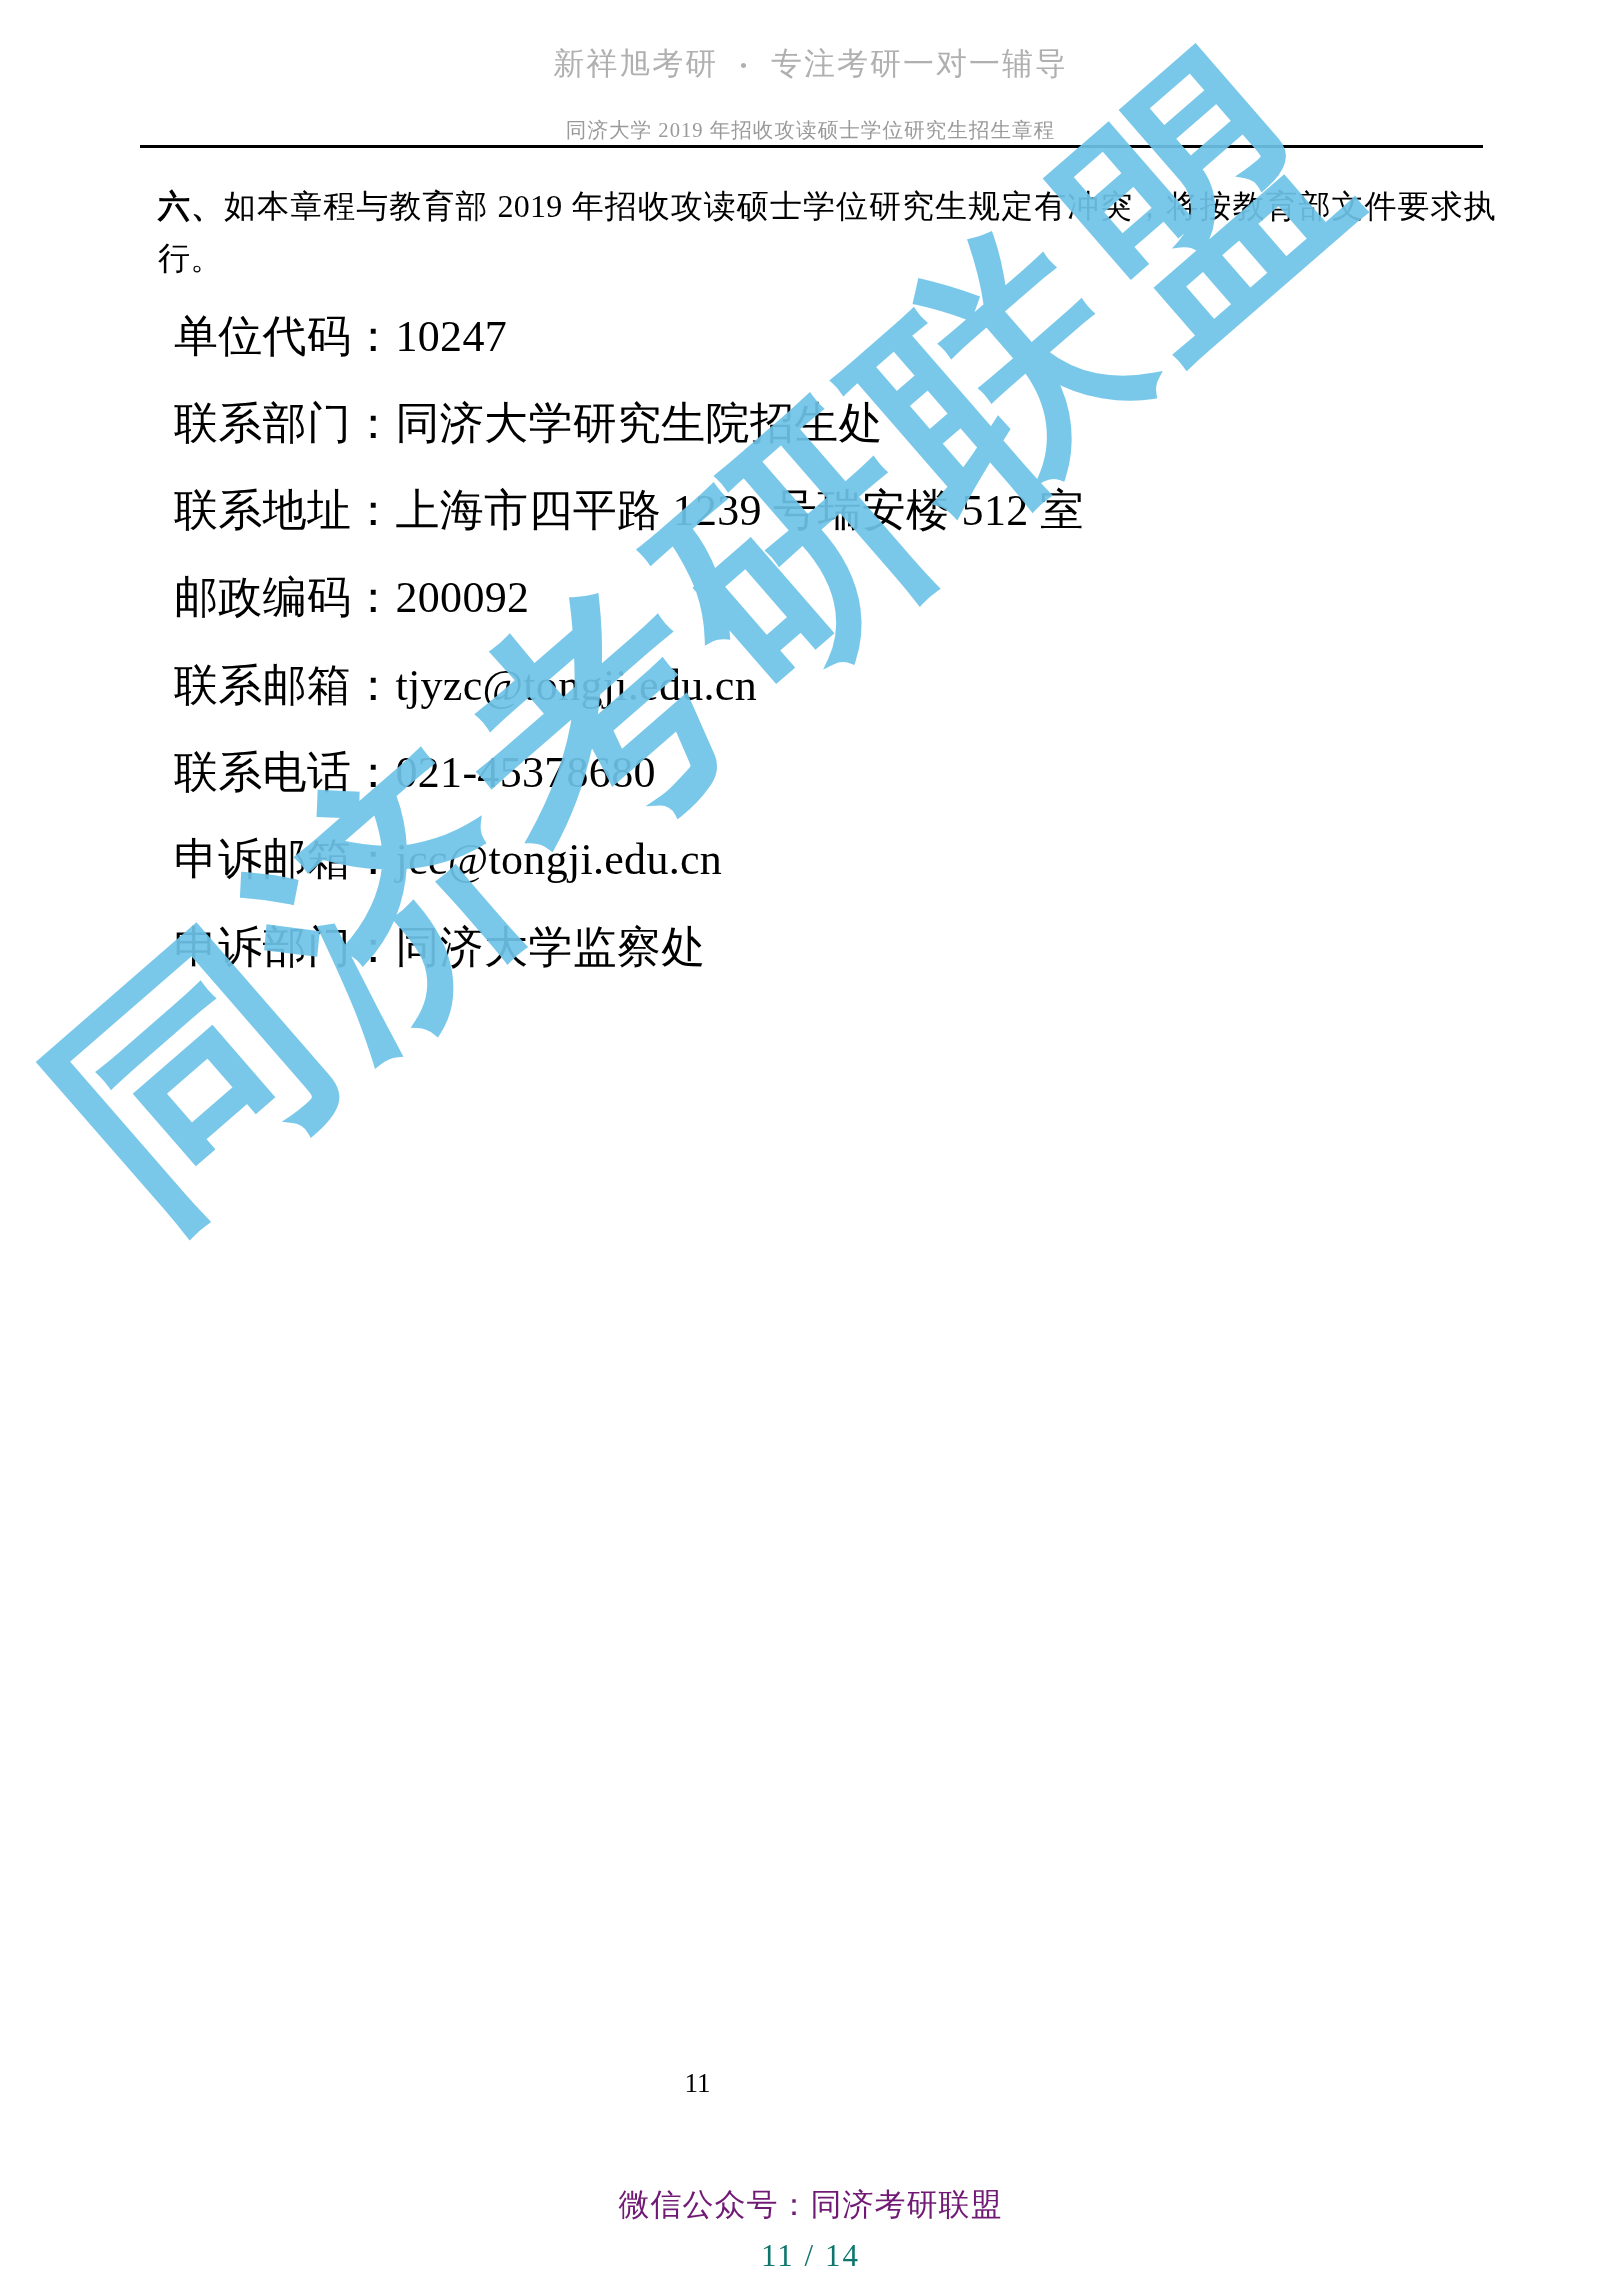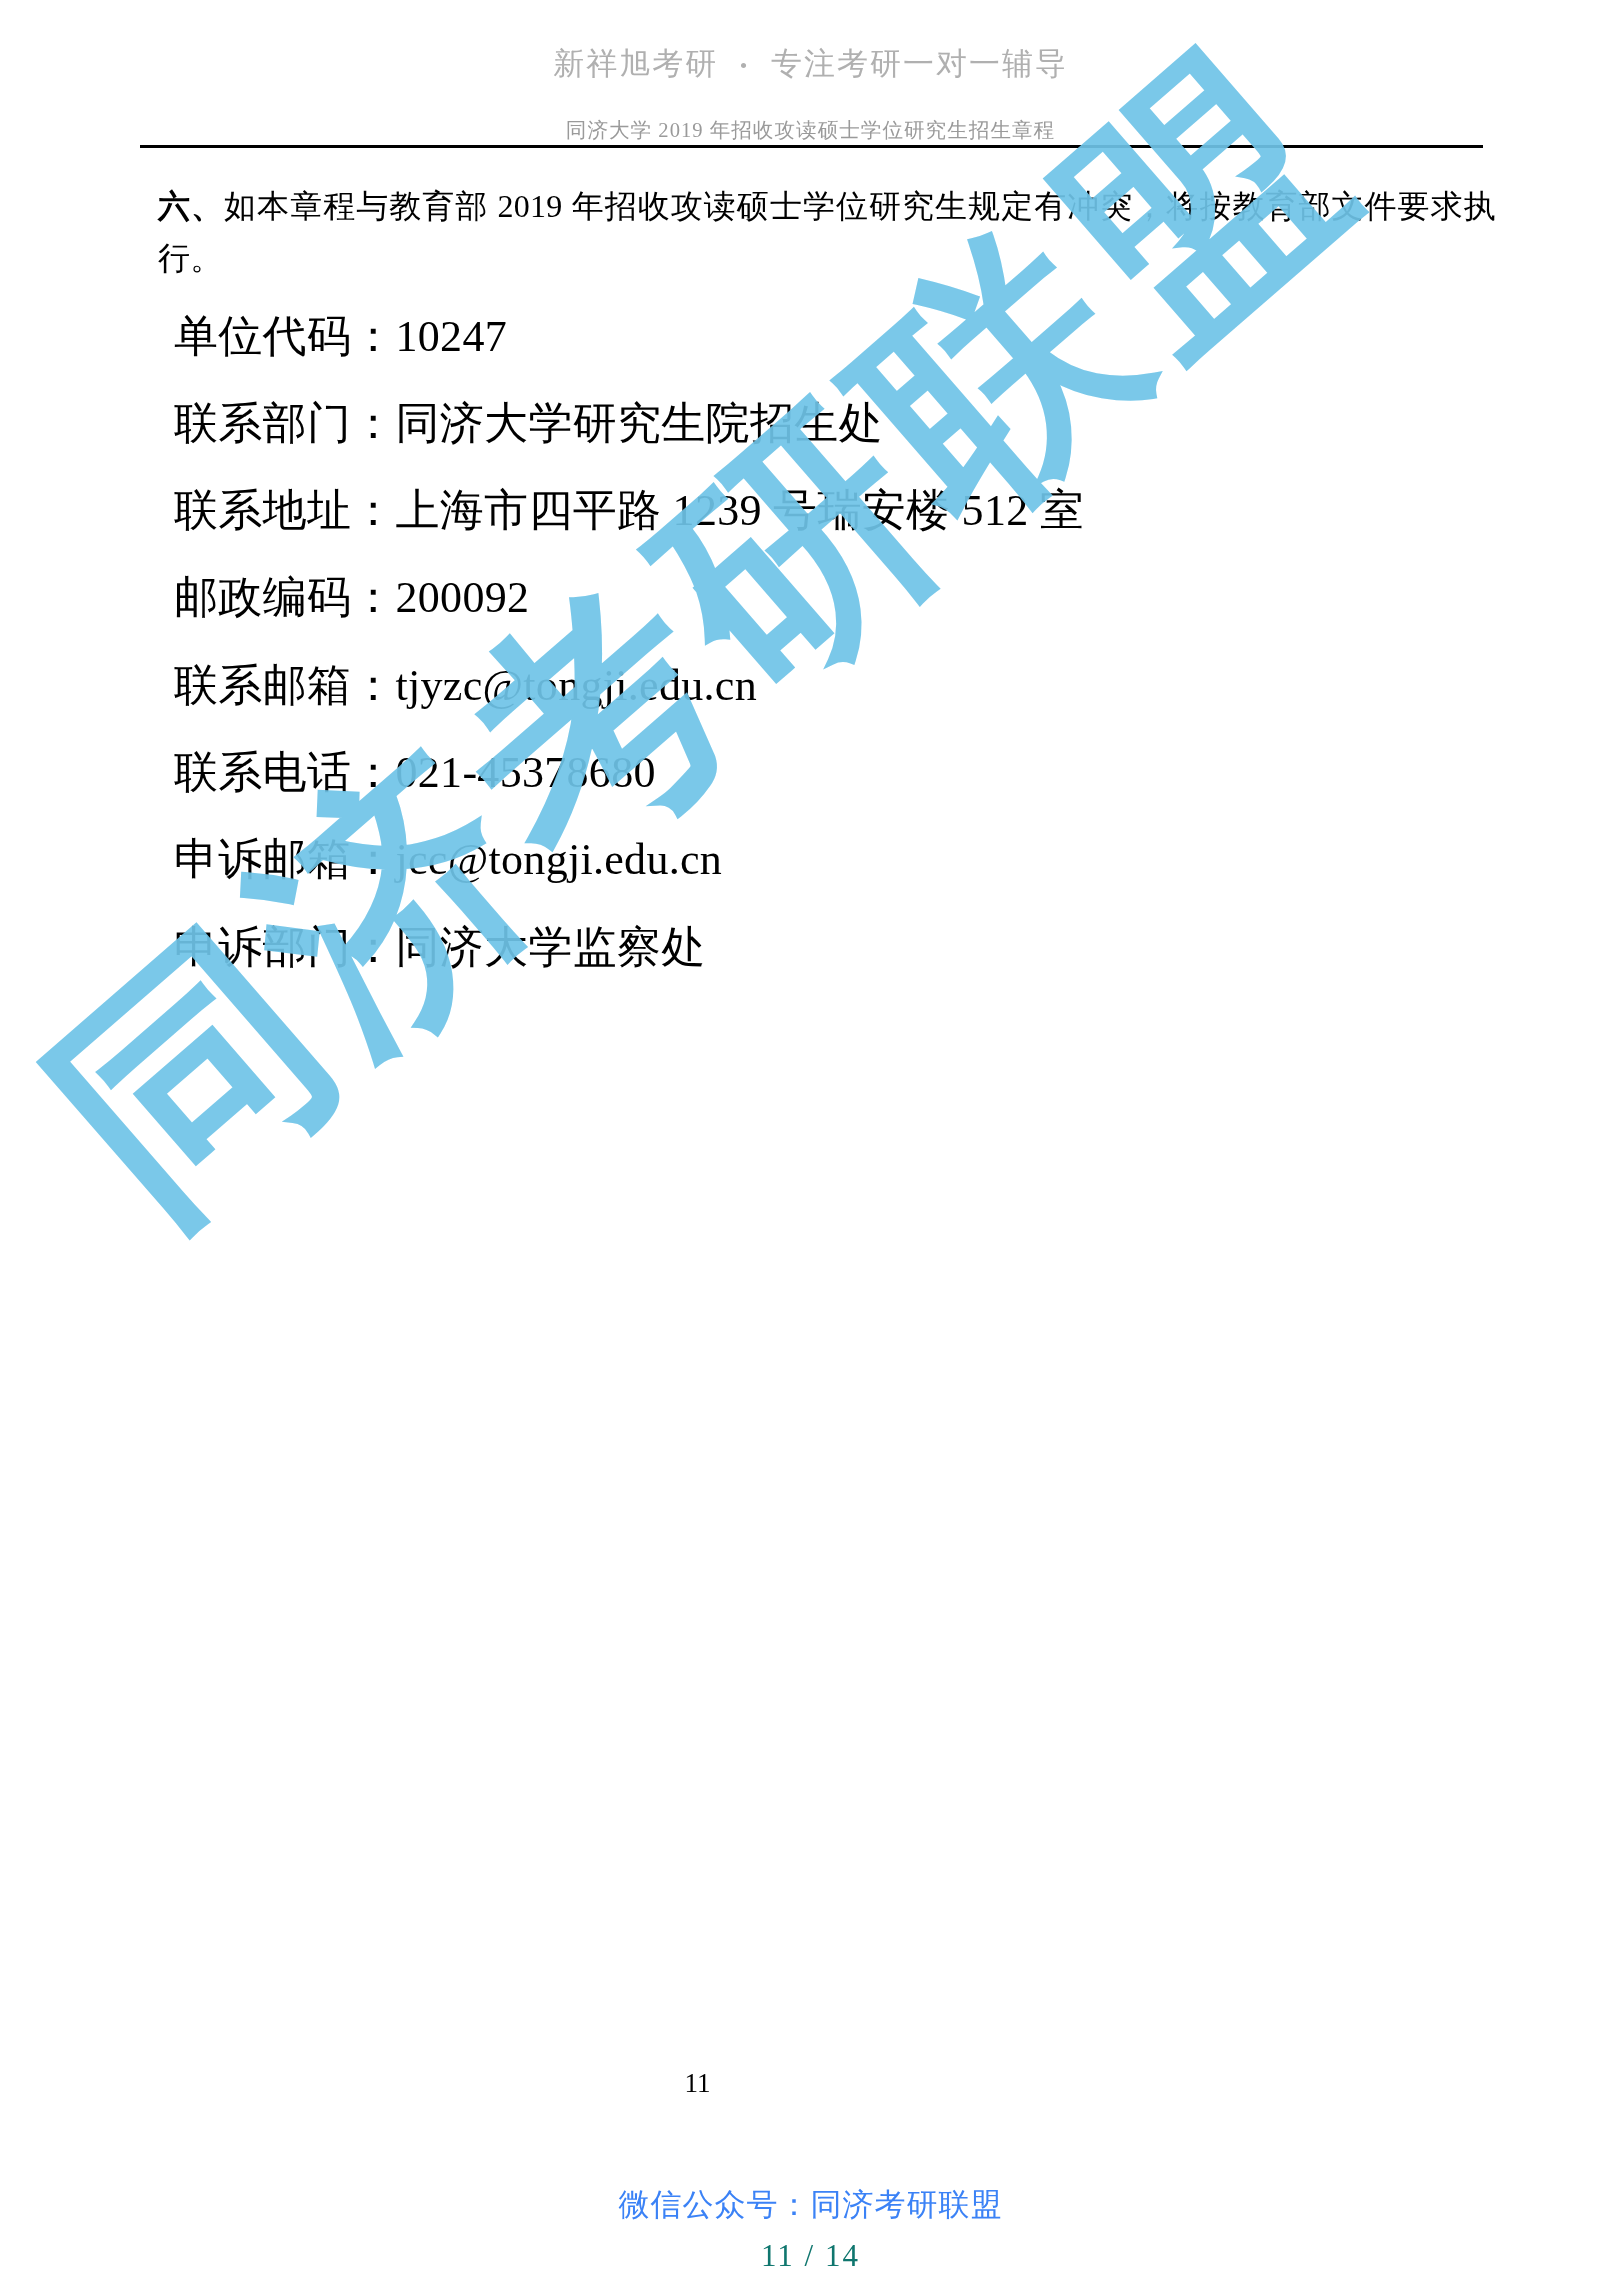--- a/index.html
+++ b/index.html
@@ -132,21 +132,21 @@
     font-size: 27px;
     color: #000000;
   }
   .footer-wechat {
     position: absolute;
     top: 2184px;
     left: 0;
     width: 1621px;
     text-align: center;
     font-size: 31px;
-    color: #3b82f6;
+    color: #701a75;
     letter-spacing: 1px;
   }
   .footer-pages {
     position: absolute;
     top: 2238px;
     left: 0;
     width: 1621px;
     text-align: center;
     font-size: 31px;
     color: #0f766e;

